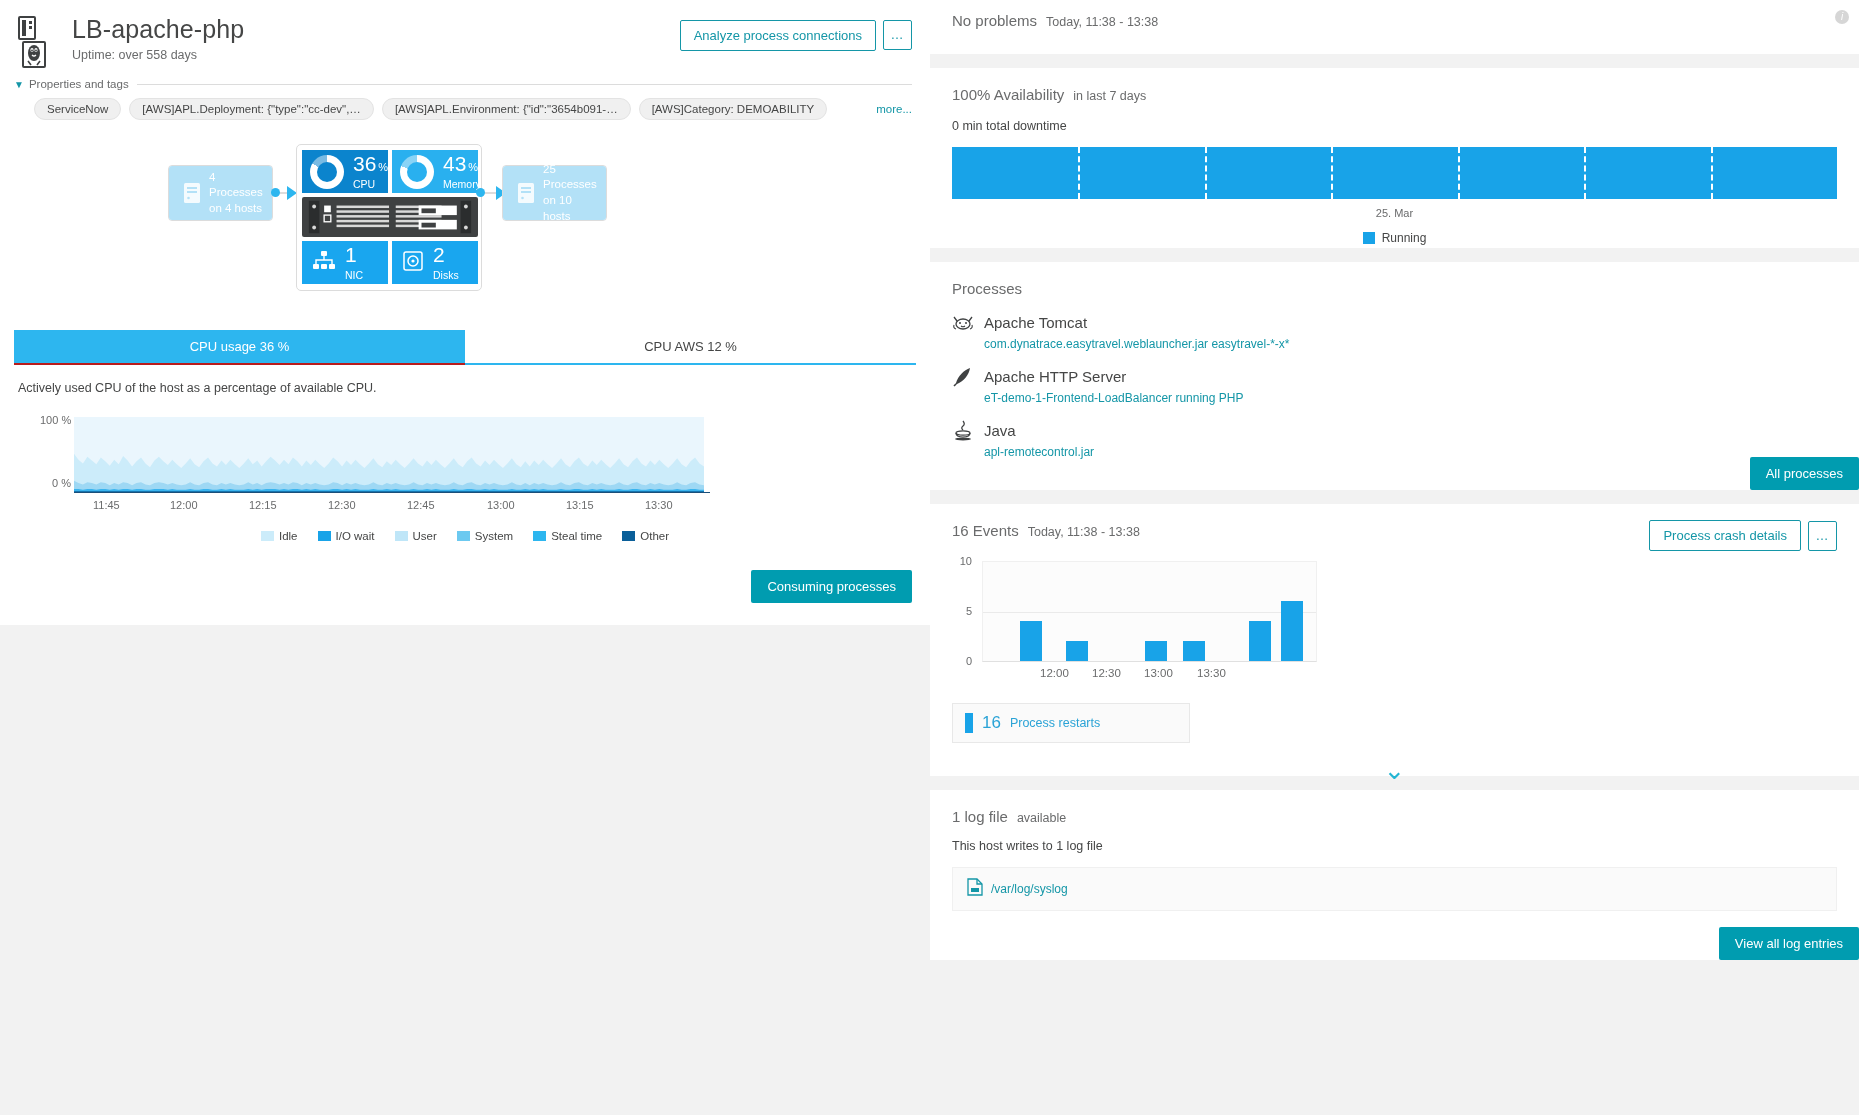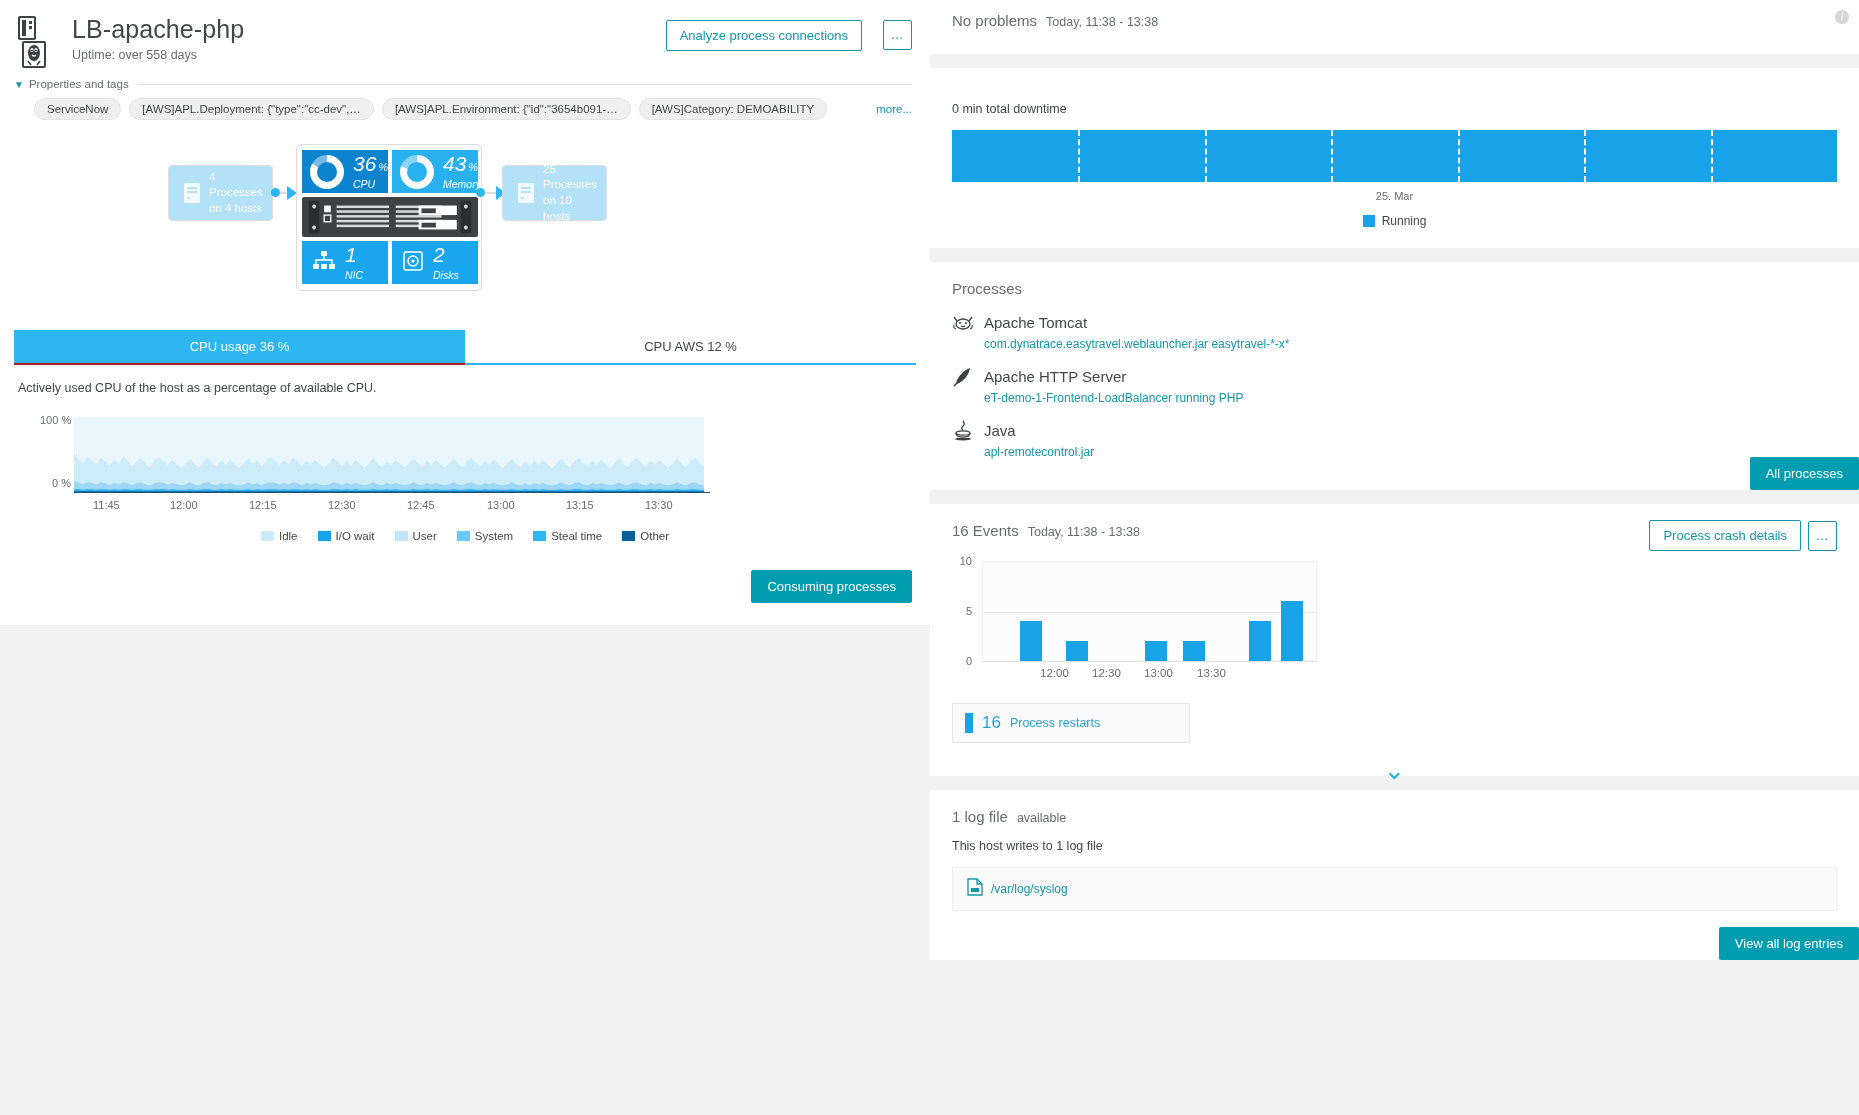--- a/index.html
+++ b/index.html
@@ -19,21 +19,21 @@
   }
 
   
   .host-header { display: flex; align-items: flex-start; padding: 14px 18px 0 18px; }
   .host-icon {
     width: 46px; height: 52px; flex: 0 0 46px; position: relative; margin-top: 2px;
   }
   .host-title-wrap { margin-left: 8px; padding-top: 2px; }
   .host-title { font-size: 25px; font-weight: 400; color: #454646; line-height: 1.05; letter-spacing: .1px; }
   .host-uptime { font-size: 12.5px; color: #6a6b6c; margin-top: 6px; }
-  .header-actions { margin-left: auto; display: flex; gap: 21px; padding-top: 6px; }
+  .header-actions { margin-left: auto; display: flex; gap: 7px; padding-top: 6px; }
   .btn-outline {
     border: 1px solid #1496a7; color: #1496a7; background: #fff;
     font-size: 13px; padding: 7px 13px; border-radius: 2px; cursor: pointer;
     font-family: "Liberation Sans", sans-serif; white-space: nowrap;
   }
   .btn-dots {
     border: 1px solid #1496a7; color: #1496a7; background: #fff;
     width: 29px; height: 30px; border-radius: 2px; cursor: pointer;
     font-size: 13px; line-height: 8px; letter-spacing: 1px;
   }
@@ -227,21 +227,21 @@
               <span>4 Processes</span><br>
               <span>on 4 hosts</span>
             </span>
           </div>
         </div>
 
         <div class="conn" style="left:273px; top:58px; width:22px;"></div>
         <div class="conn-dot" style="left:271px; top:54px;"></div>
         <div class="conn-arrow" style="left:287px; top:52px;"></div>
 
-        <div class="center-card" style="left:296px; top:10px; width:186px; height:147px;font-style:italic;">
+        <div class="center-card" style="left:296px; top:10px; width:186px; height:147px;">
 
           <div class="metric-tile" style="left:5px; top:5px; width:86px; height:43px; background:#0b84cd; padding:0 8px;">
             <span class="donut" style="background: conic-gradient(#fff 0deg 300deg, rgba(255,255,255,.45) 300deg 360deg);">
               <span style="position:absolute;left:7px;top:7px;width:20px;height:20px;border-radius:50%;background:#0b84cd;display:block;"></span>
             </span>
             <span class="metric-txt">
               <span class="metric-val"><span>36</span><sup>%</sup></span>
               <span class="metric-lbl" style="display:block">CPU</span>
             </span>
           </div>
@@ -405,20 +405,24 @@
 
     <div class="panel" style="height:54px; padding-top:12px;">
       <div class="panel-title-row">
         <span class="panel-title">No problems</span>
         <span class="panel-sub">Today, 11:38 - 13:38</span>
       </div>
       <span class="info-dot">i</span>
     </div>
 
     <div class="panel" style="height:180px;">
+      <div class="panel-title-row">
+        <span class="panel-title">100% Availability</span>
+        <span class="panel-sub">in last 7 days</span>
+      </div>
       <div class="downtime">0 min total downtime</div>
       <div class="avail-bar">
         <span class="avail-div" style="left:14.28%"></span>
         <span class="avail-div" style="left:28.57%"></span>
         <span class="avail-div" style="left:42.85%"></span>
         <span class="avail-div" style="left:57.14%"></span>
         <span class="avail-div" style="left:71.42%"></span>
         <span class="avail-div" style="left:85.71%"></span>
       </div>
       <div class="avail-axis">25. Mar</div>

